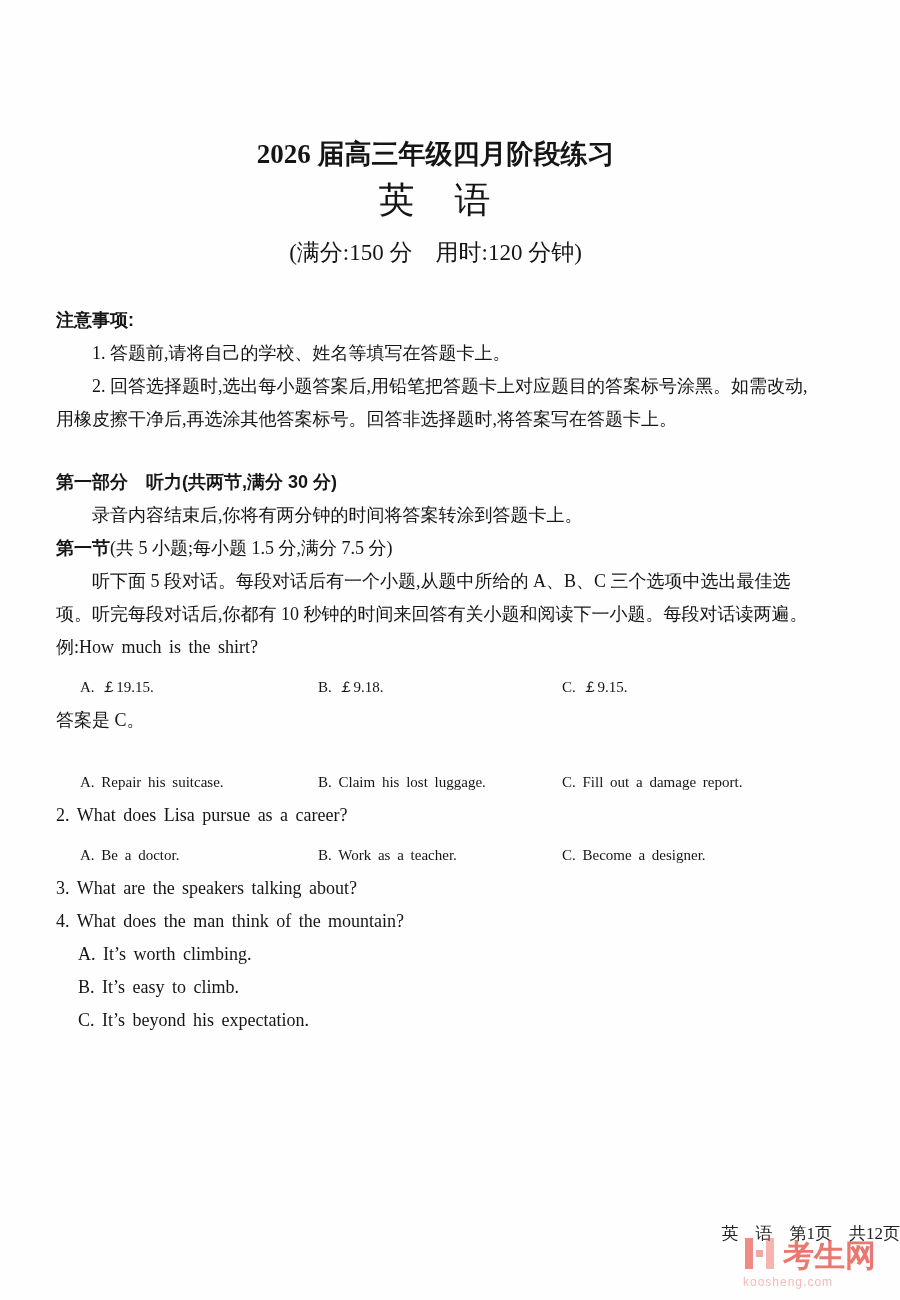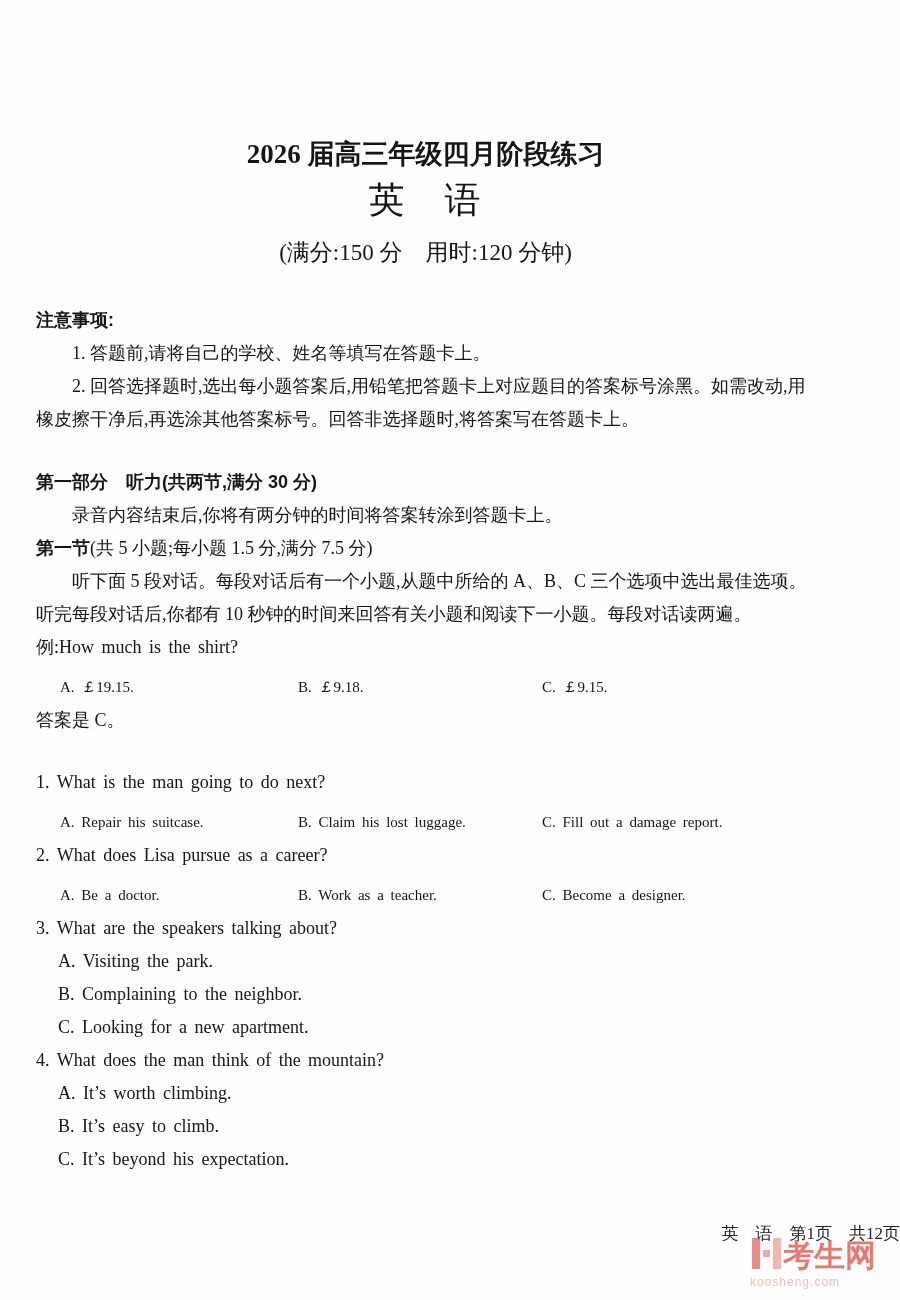--- a/index.html
+++ b/index.html
@@ -5,21 +5,21 @@
   html,body{margin:0;padding:0;background:#ffffff;}
   .sheet{
     position:relative;
     width:900px;height:1300px;
     margin:0 auto;
     background:#fefefe;
     color:#151515;
     font-family:"Liberation Serif","DejaVu Serif",serif;
     overflow:hidden;
   }
-  .content{padding:138px 85px 0 36px;}
+  .content{padding:138px 85px 0 56px;}
   
   .hdr{text-align:center;}
   .exam-title{
     margin:0;font-size:27px;font-weight:700;line-height:32px;
     font-family:"Liberation Serif","DejaVu Serif",serif;
   }
   .exam-subject{
     margin:12px 0 0 0;font-size:36px;font-weight:400;line-height:36px;
     letter-spacing:2px;
   }
@@ -51,21 +51,21 @@
   
   .footer{
     position:absolute;left:0;top:1222px;width:100%;
     text-align:right;font-size:17px;color:#222;
   }
   
   .watermark{
     position:absolute;right:24px;bottom:12px;
     opacity:.8;line-height:1;
   }
-  .wm-row{display:flex;align-items:center;gap:0;}
+  .wm-row{display:flex;align-items:center;gap:7px;}
   .wm-icon{display:inline-block;}
   .wm-brand{
     font-family:"Liberation Sans","DejaVu Sans",sans-serif;
     font-weight:700;font-size:31px;color:#e4574b;
   }
   .wm-site{
     margin-top:3px;
     font-family:"Liberation Sans","DejaVu Sans",sans-serif;
     font-size:12px;color:#f0aba3;letter-spacing:1px;
   }
@@ -98,44 +98,38 @@
         <span class="c1">A. ￡19.15.</span>
         <span class="c2">B. ￡9.18.</span>
         <span class="c3">C. ￡9.15.</span>
       </div>
       <p>答案是 C。</p>
     </div>
 
     <div class="q-block">
 
       <div class="q-item eng">
-        <p>1. What is the man going to do next?</p>
         <div class="opt-row">
           <span class="c1">A. Repair his suitcase.</span>
           <span class="c2">B. Claim his lost luggage.</span>
           <span class="c3">C. Fill out a damage report.</span>
         </div>
       </div>
 
       <div class="q-item eng">
         <p>2. What does Lisa pursue as a career?</p>
         <div class="opt-row">
           <span class="c1">A. Be a doctor.</span>
           <span class="c2">B. Work as a teacher.</span>
           <span class="c3">C. Become a designer.</span>
         </div>
       </div>
 
       <div class="q-item eng">
         <p>3. What are the speakers talking about?</p>
-        <div class="opt-stack">
-          <p>A. Visiting the park.</p>
-          <p>B. Complaining to the neighbor.</p>
-          <p>C. Looking for a new apartment.</p>
-        </div>
       </div>
 
       <div class="q-item eng">
         <p>4. What does the man think of the mountain?</p>
         <div class="opt-stack">
           <p>A. It’s worth climbing.</p>
           <p>B. It’s easy to climb.</p>
           <p>C. It’s beyond his expectation.</p>
         </div>
       </div>

